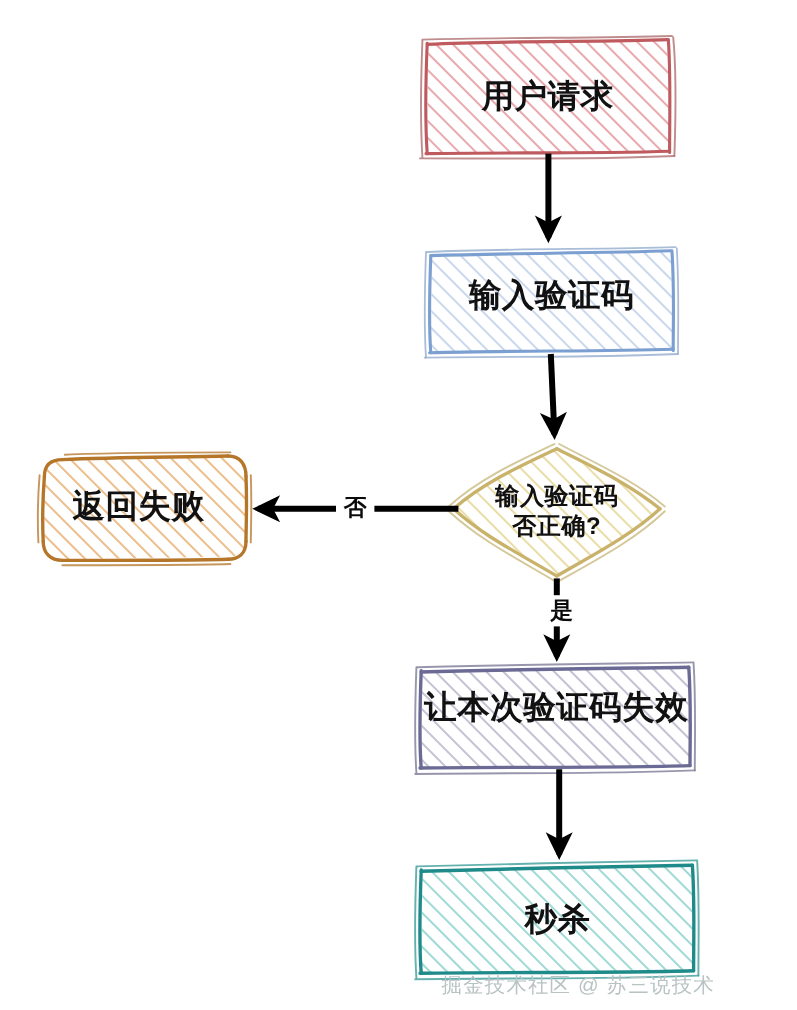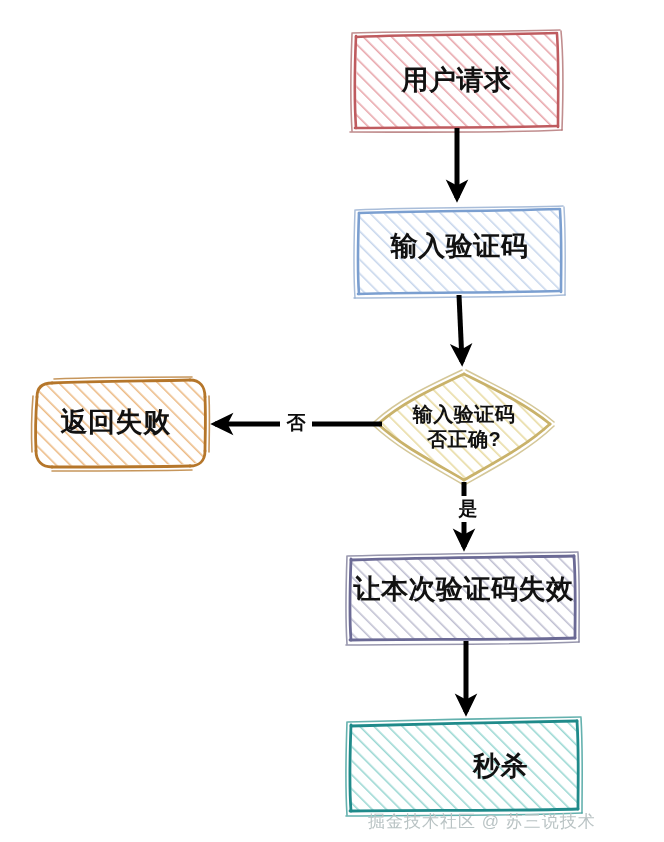--- a/index.html
+++ b/index.html
@@ -179,19 +179,19 @@
 
 <div class="node-label" style="left:358px; top:210px; width:203px; height:74px;">输入验证码</div>
 
 <div class="node-label" style="left:375px; top:372px; width:178px; height:110px; font-size:20px;">输入验证码
 否正确?</div>
 
 <div class="node-label" style="left:36px; top:380px; width:159px; height:86px;">返回失败</div>
 
 <div class="node-label" style="left:350px; top:557px; width:227px; height:66px;">让本次验证码失效</div>
 
-<div class="node-label" style="left:350px; top:722px; width:229px; height:90px;padding-left:36px;">秒杀</div>
+<div class="node-label" style="left:350px; top:722px; width:229px; height:90px;">秒杀</div>
 
 <div class="edge-label" style="left:280px; top:410px; width:26px;">否</div>
 
 <div class="edge-label" style="left:452px; top:496px; width:26px;">是</div>
 
 <div class="watermark" style="left:368px; top:798px;">掘金技术社区 @ 苏三说技术</div>
 
 </body></html>

